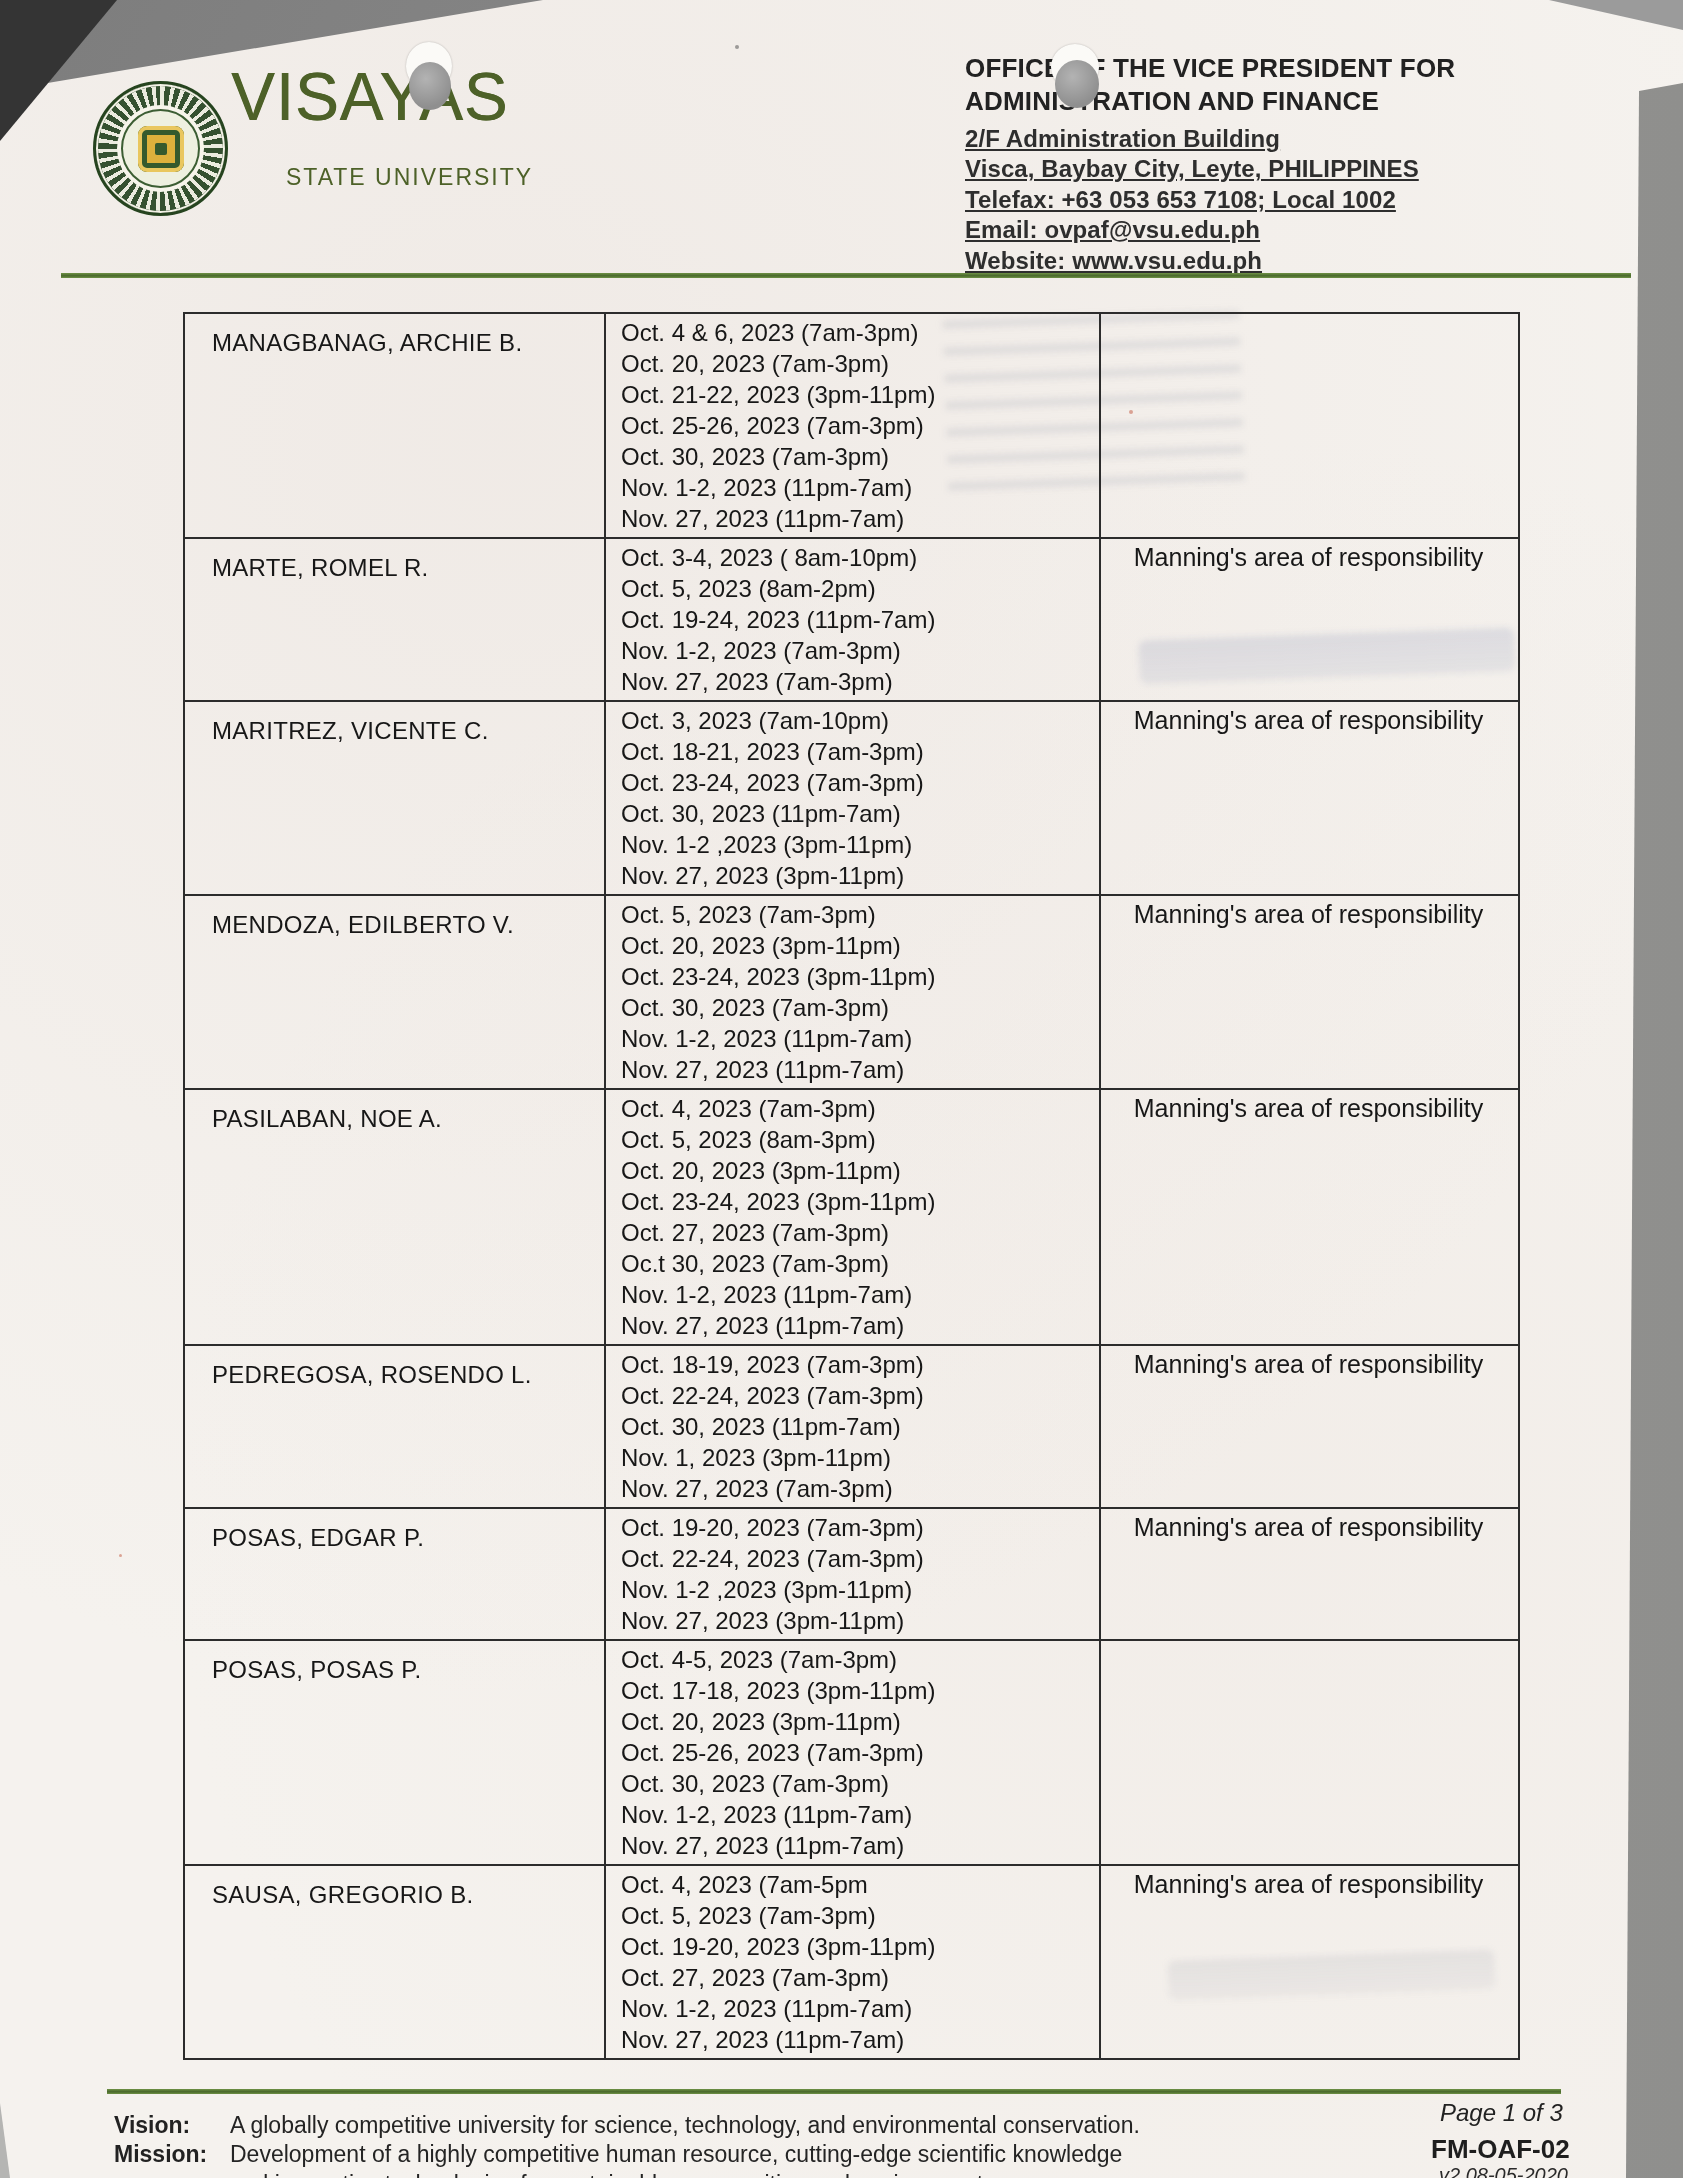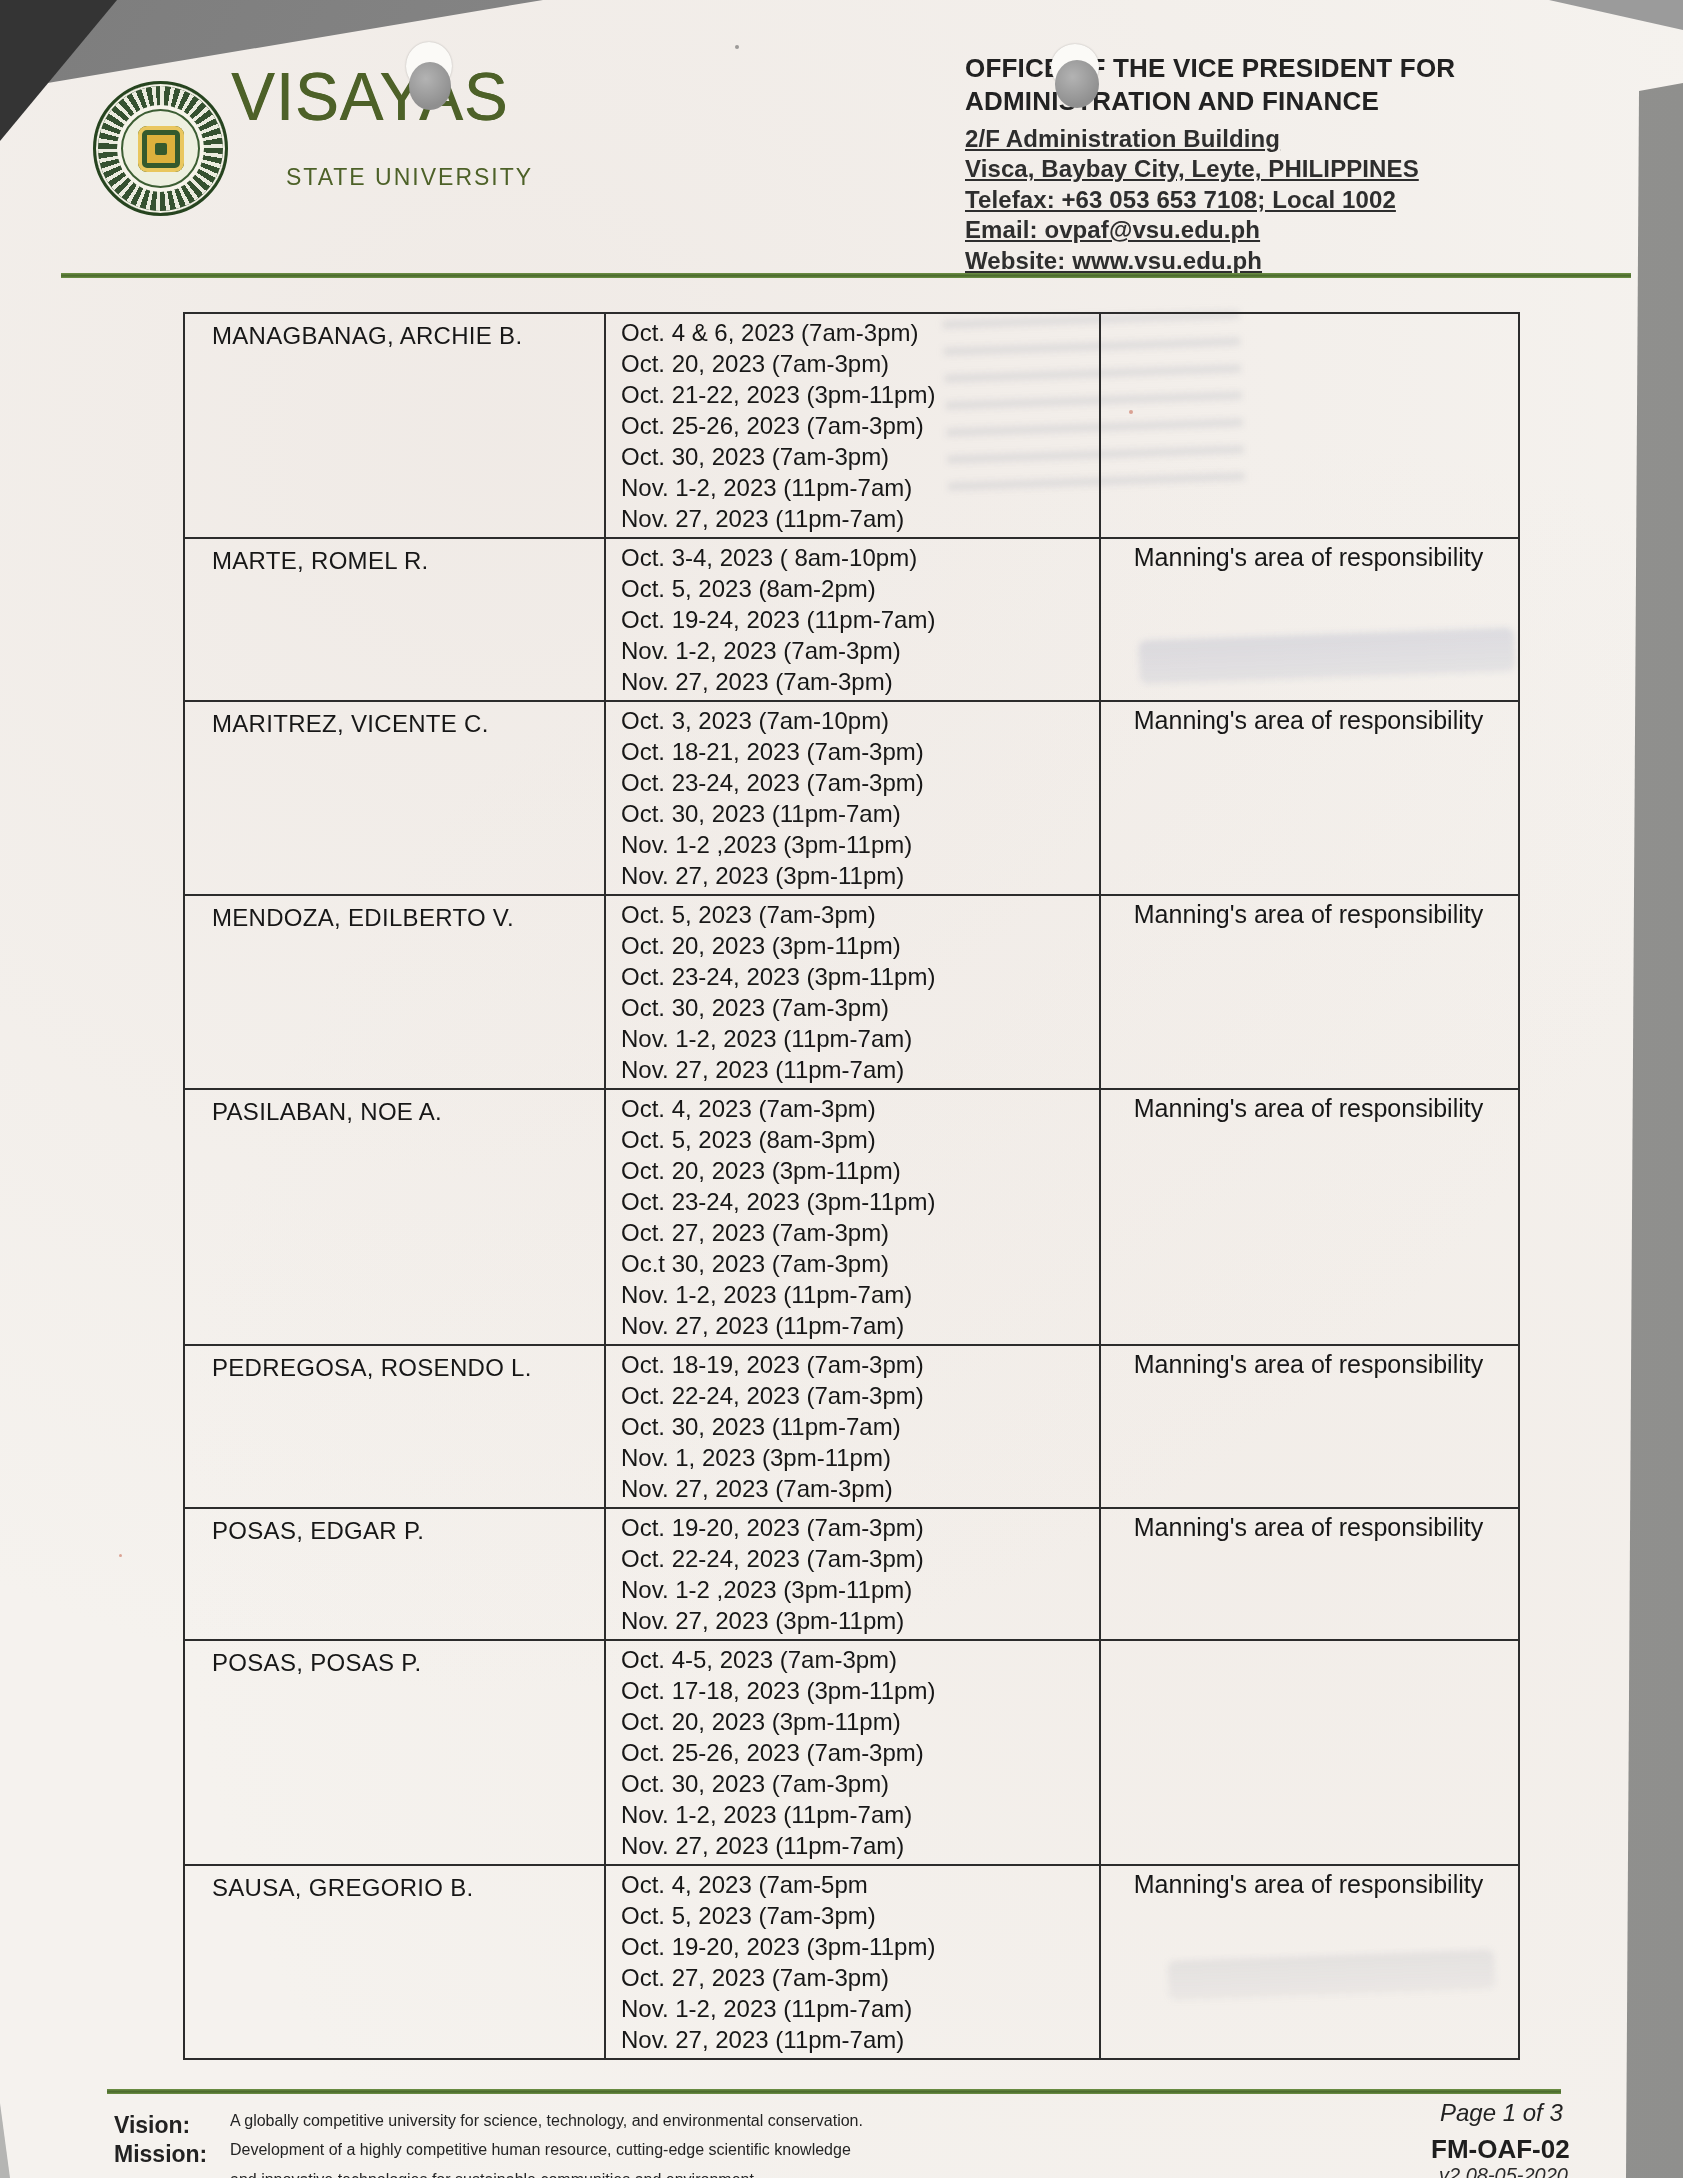--- a/index.html
+++ b/index.html
@@ -49,28 +49,28 @@
 
   .rule{position:absolute;height:5px;background:linear-gradient(#6f9246,#49682c 55%,#6f9246);}
   .rule-top{left:61px;top:273px;width:1570px;}
   .rule-bottom{left:107px;top:2089px;width:1454px;}
 
   
   .sched-table{position:absolute;left:183px;top:312px;width:1333px;border:2px solid var(--table-border);}
   .s-row{display:flex;}
   .s-row + .s-row{border-top:2px solid var(--table-border);}
   .cell{box-sizing:border-box;font-size:24px;line-height:31px;color:#171717;}
-  .name-cell{width:421px;padding:6px 10px 3px 27px;border-right:2px solid var(--table-border);}
+  .name-cell{width:421px;padding:13px 10px 3px 27px;border-right:2px solid var(--table-border);}
   .dates-cell{width:495px;padding:3px 4px 3px 15px;border-right:2px solid var(--table-border);}
   .remark-cell{width:415px;display:flex;align-items:flex-start;justify-content:center;font-size:25px;padding:3px 6px;}
   .name-cell .employee-name{letter-spacing:0.3px;}
 
   
   .f-label{position:absolute;left:114px;font-size:23px;font-weight:700;color:#222;}
-  .f-text{position:absolute;left:230px;font-size:16px;color:#242424;}
+  .f-text{position:absolute;left:230px;font-size:23px;color:#242424;}
   .page-label{position:absolute;left:1440px;top:2099px;font-size:24px;font-style:italic;color:#222;}
   .form-code{position:absolute;left:1431px;top:2134px;font-size:26px;font-weight:700;color:#1e1e1e;}
   .form-version{position:absolute;left:1439px;top:2164px;font-size:20px;font-style:italic;color:#2a2a2a;}
 
   
   .artifact{position:absolute;left:0;top:0;width:100%;height:100%;pointer-events:none;}
   .corner-gray{background:linear-gradient(115deg,#7d7d7d,#9d9d9d);
     clip-path:polygon(0 0,543px 0,0 91px);}
   .corner-dark{background:#343434;clip-path:polygon(0 0,117px 0,0 141px);}
   .corner-tr{background:#9b9b9b;clip-path:polygon(1549px 0,1683px 0,1683px 30px);}

